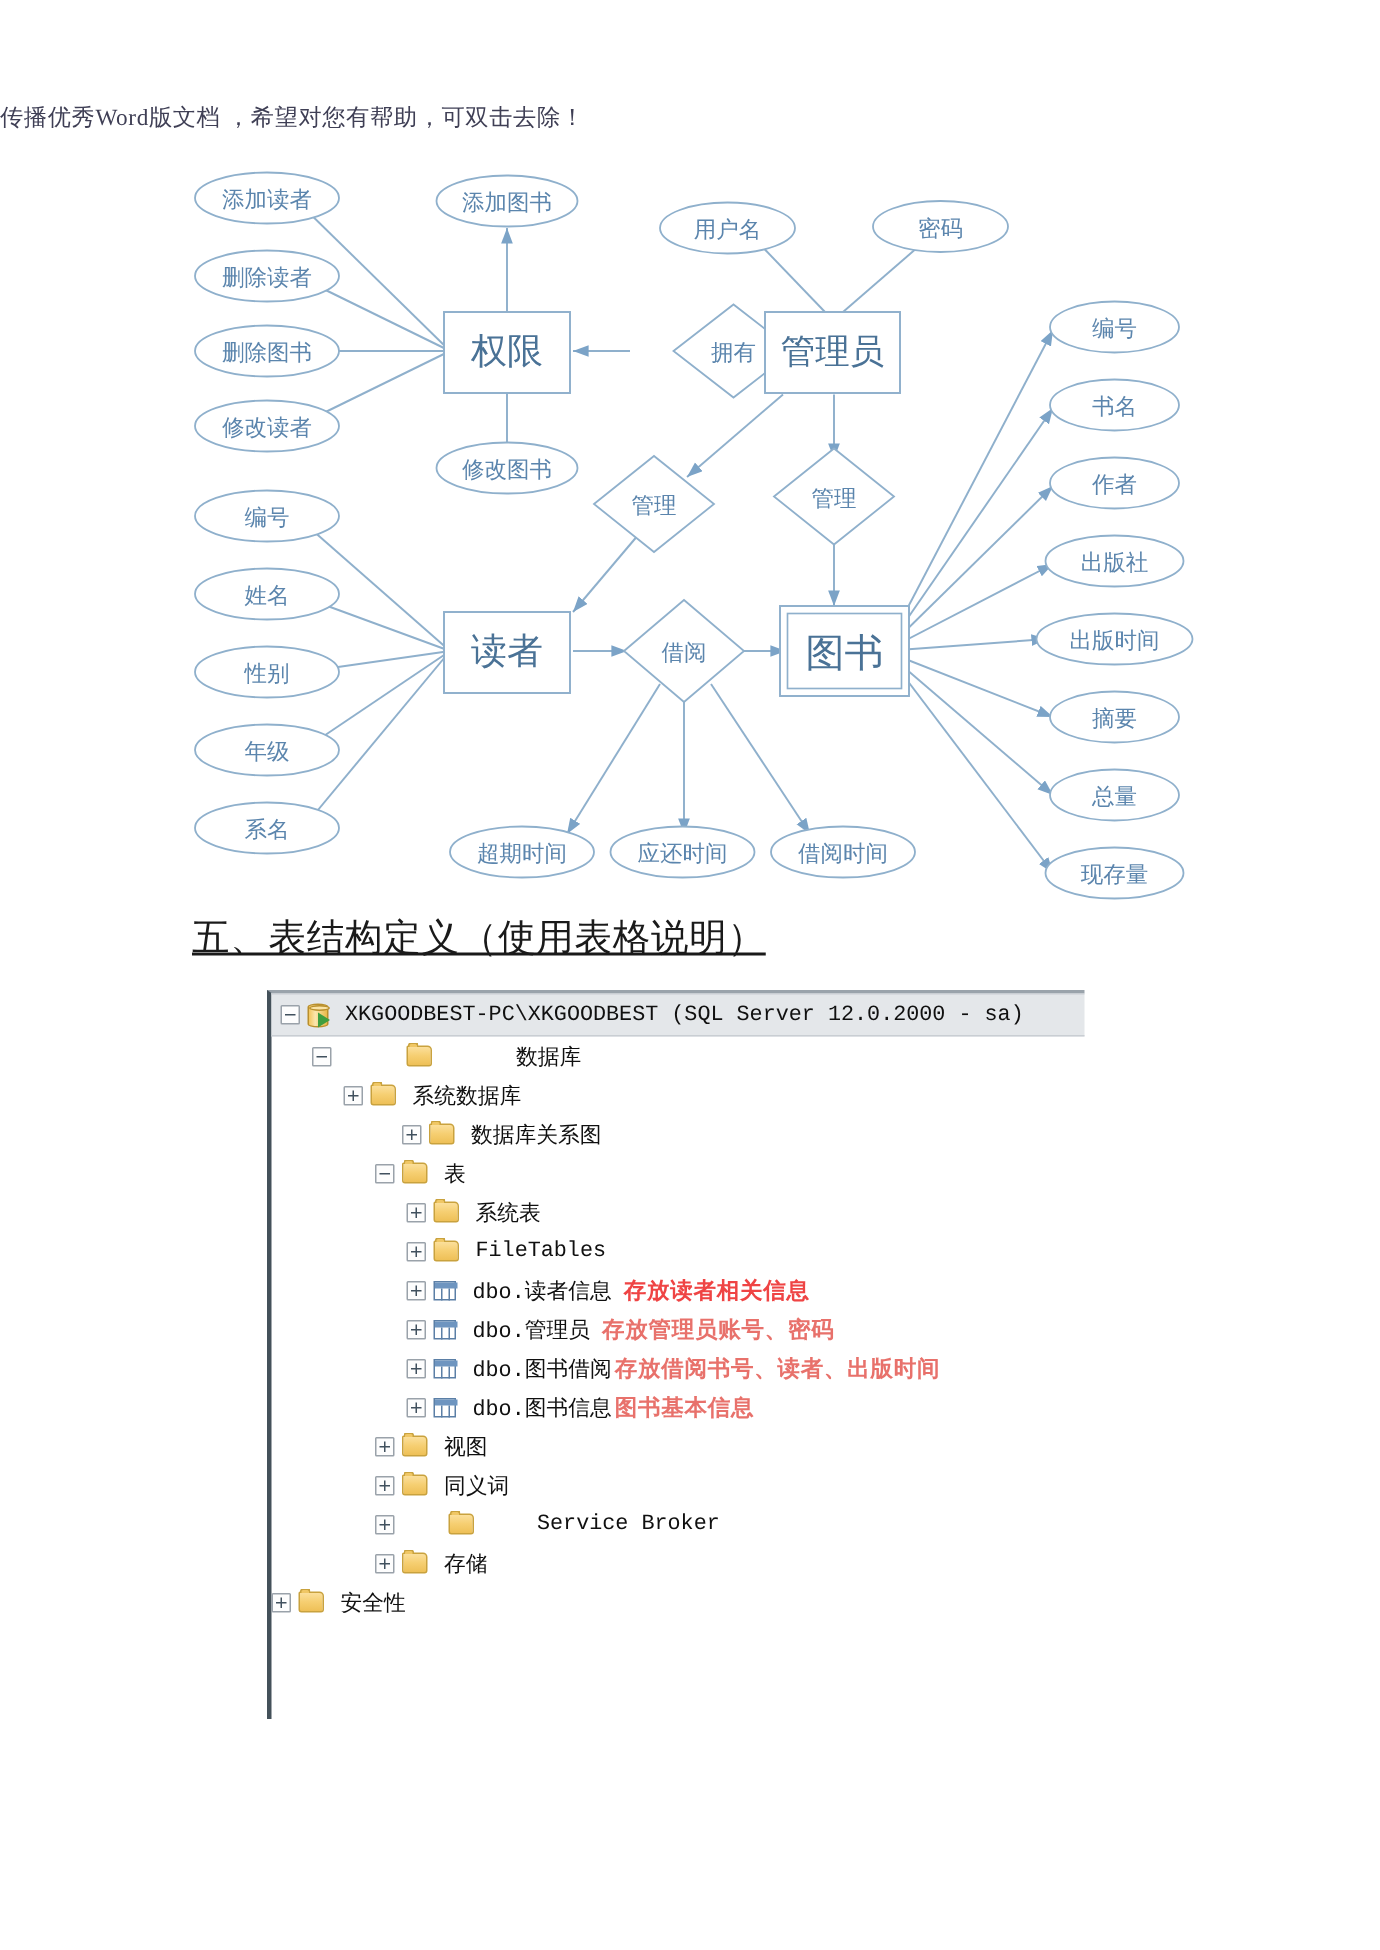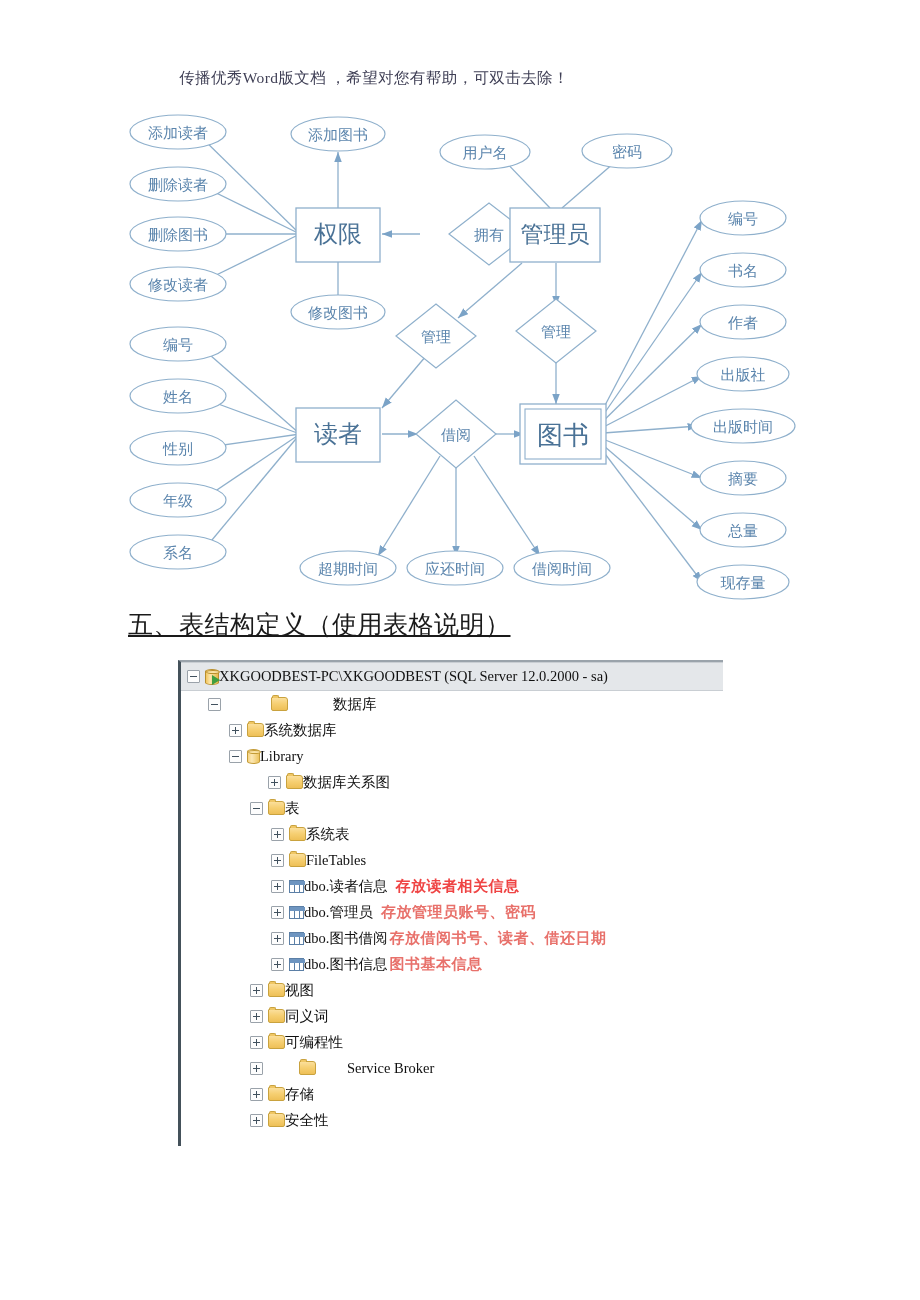--- a/index.html
+++ b/index.html
@@ -14,21 +14,20 @@
     font-family: "Liberation Sans", "DejaVu Sans", sans-serif;
     overflow: hidden;
   }
 
   
   #watermark {
     position: absolute;
     top: 68px;
     left: 0;
     width: 748px;
-    text-align: center;
     font-family: "Liberation Serif", "DejaVu Serif", serif;
     font-size: 15.5px;
     color: #3f3f55;
     letter-spacing: 0.4px;
     white-space: nowrap;
   }
 
   
   #er-diagram {
     position: absolute;
@@ -102,22 +101,22 @@
   .expander.plus::after {
     content: "";
     position: absolute;
     left: 5px;
     top: 2px;
     width: 1px;
     height: 7px;
     background: #41515e;
   }
   .node-label {
-    margin-left: 0;
-    font-family: Liberation Serif, serif;
+    margin-left: 11px;
+    font-family: Liberation Mono, monospace;
     font-weight: 500;
   }
   .annotation {
     margin-left: 8px;
     color: #e8716b;
     font-family: "Liberation Serif", "DejaVu Serif", serif;
     font-weight: bold;
     font-size: 15px;
     letter-spacing: 0.5px;
   }
@@ -437,25 +436,20 @@
       <div class="tree-row" style="padding-left: 27px; gap: 45px;">
         <span class="expander"></span>
         <span class="icon icon-folder"></span>
         <span class="node-label">数据库</span>
       </div>
       <div class="tree-row" style="padding-left: 48px;">
         <span class="expander plus"></span>
         <span class="icon icon-folder"></span>
         <span class="node-label">系统数据库</span>
       </div>
-      <div class="tree-row" style="padding-left: 48px;">
-        <span class="expander"></span>
-        <span class="icon icon-db"></span>
-        <span class="node-label">Library</span>
-      </div>
       <div class="tree-row" style="padding-left: 87px;">
         <span class="expander plus"></span>
         <span class="icon icon-folder"></span>
         <span class="node-label">数据库关系图</span>
       </div>
       <div class="tree-row" style="padding-left: 69px;">
         <span class="expander"></span>
         <span class="icon icon-folder"></span>
         <span class="node-label">表</span>
       </div>
@@ -478,52 +472,47 @@
       <div class="tree-row" style="padding-left: 90px;">
         <span class="expander plus"></span>
         <span class="icon icon-table"></span>
         <span class="node-label">dbo.管理员</span>
         <span class="annotation" style="color: rgb(232, 113, 107);">存放管理员账号、密码</span>
       </div>
       <div class="tree-row" style="padding-left: 90px;">
         <span class="expander plus"></span>
         <span class="icon icon-table"></span>
         <span class="node-label">dbo.图书借阅</span>
-        <span class="annotation tight" style="color: rgb(232, 113, 107);">存放借阅书号、读者、借还日期</span>
+        <span class="annotation tight" style="color: rgb(232, 113, 107);">存放借阅书号、读者、出版时间</span>
       </div>
       <div class="tree-row" style="padding-left: 90px;">
         <span class="expander plus"></span>
         <span class="icon icon-table"></span>
         <span class="node-label">dbo.图书信息</span>
         <span class="annotation tight" style="color: rgb(232, 113, 107);">图书基本信息</span>
       </div>
       <div class="tree-row" style="padding-left: 69px;">
         <span class="expander plus"></span>
         <span class="icon icon-folder"></span>
         <span class="node-label">视图</span>
       </div>
       <div class="tree-row" style="padding-left: 69px;">
         <span class="expander plus"></span>
         <span class="icon icon-folder"></span>
         <span class="node-label">同义词</span>
       </div>
+      <div class="tree-row" style="padding-left: 69px; gap: 31px;">
+        <span class="expander plus"></span>
+        <span class="icon icon-folder"></span>
+        <span class="node-label">Service Broker</span>
+      </div>
       <div class="tree-row" style="padding-left: 69px;">
         <span class="expander plus"></span>
         <span class="icon icon-folder"></span>
-        <span class="node-label">可编程性</span>
-      </div>
-      <div class="tree-row" style="padding-left: 69px; gap: 31px;">
-        <span class="expander plus"></span>
-        <span class="icon icon-folder"></span>
-        <span class="node-label">Service Broker</span>
-      </div>
-      <div class="tree-row" style="padding-left: 69px;">
-        <span class="expander plus"></span>
-        <span class="icon icon-folder"></span>
         <span class="node-label">存储</span>
       </div>
-      <div class="tree-row" style="padding-left: 69px;">
+      <div class="tree-row" style="">
         <span class="expander plus"></span>
         <span class="icon icon-folder"></span>
         <span class="node-label">安全性</span>
       </div>
     </div>
 </div>
 
 </body></html>

